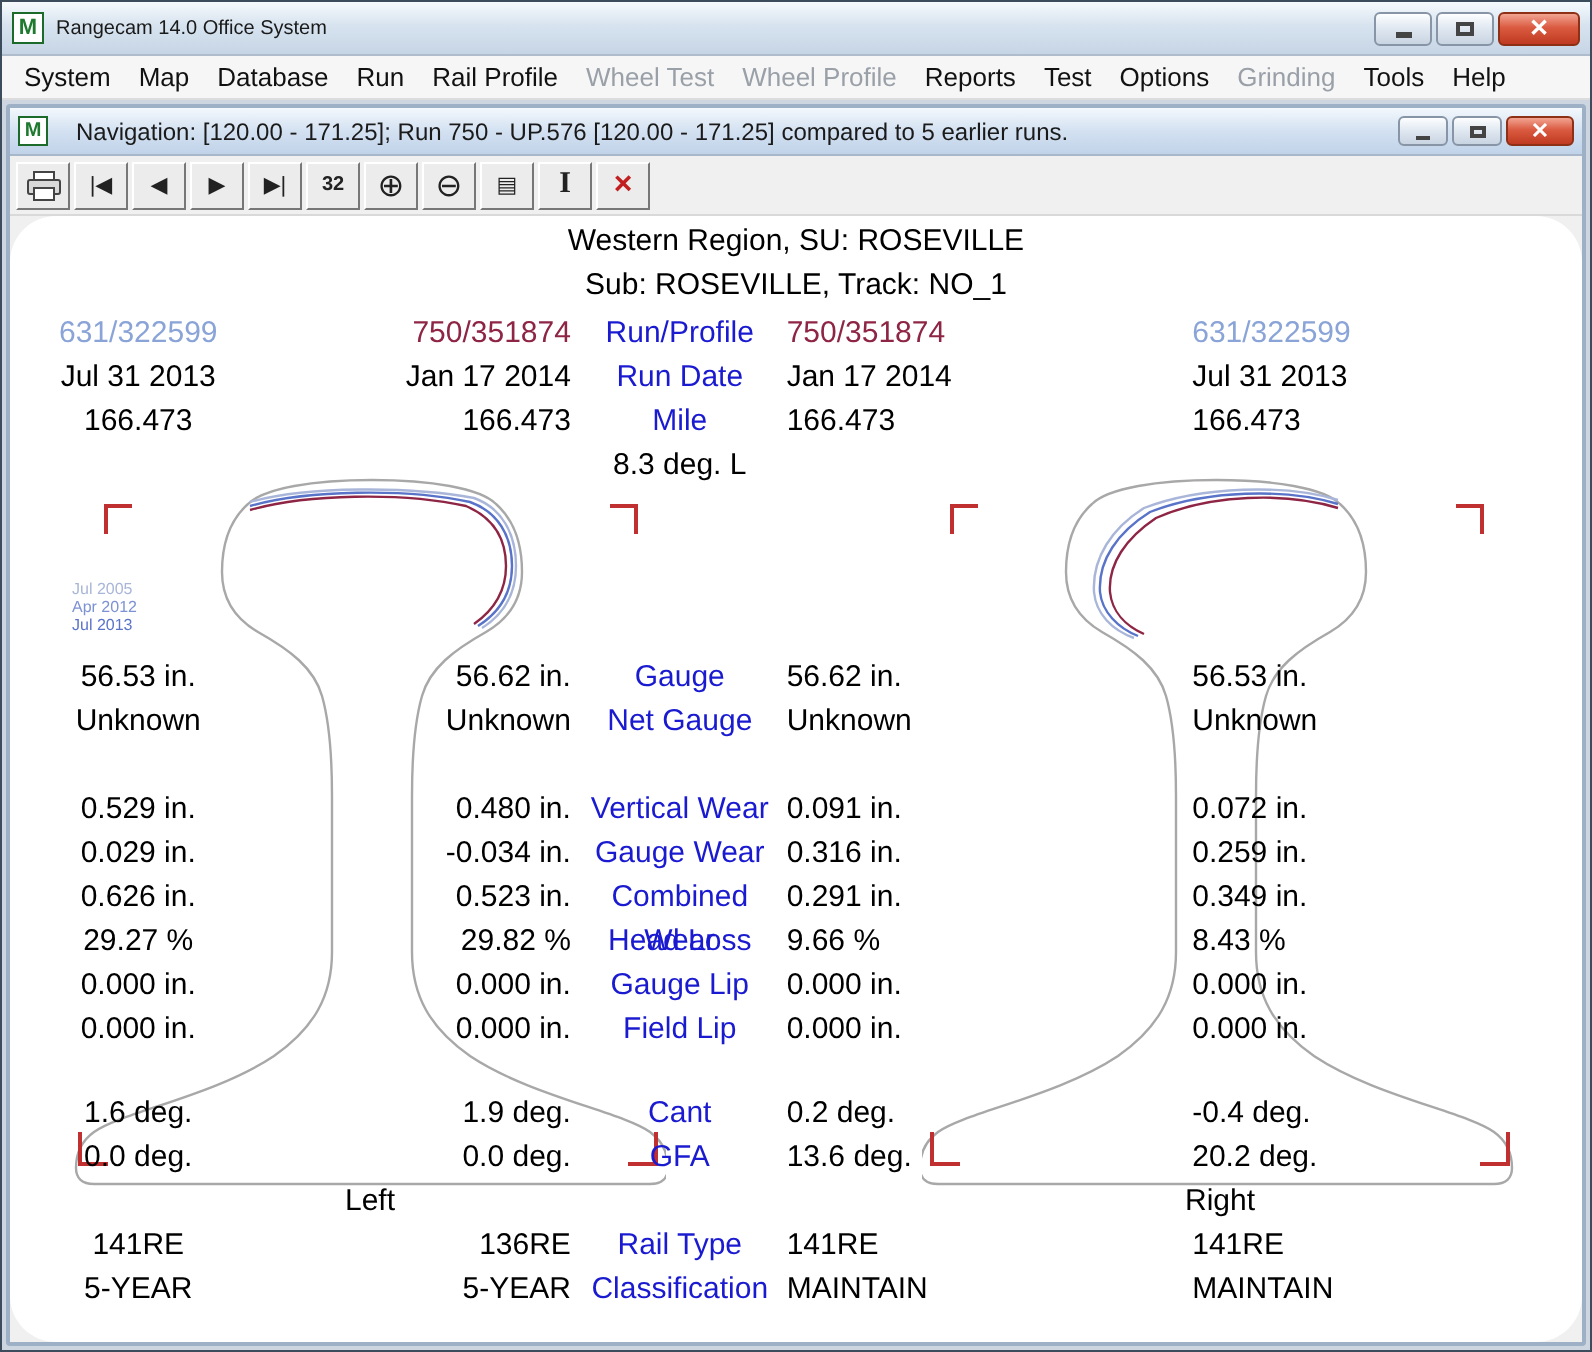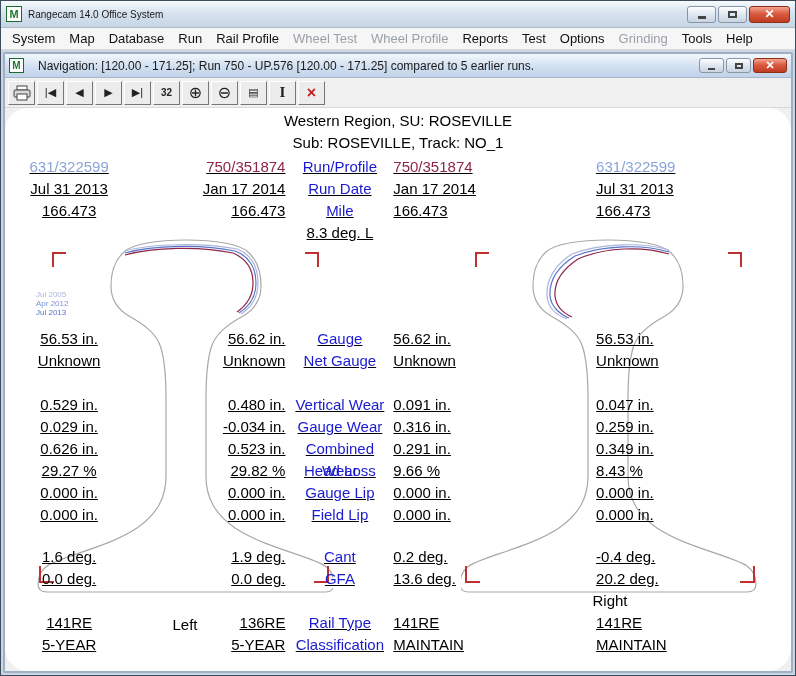--- a/index.html
+++ b/index.html
@@ -54,33 +54,33 @@
   .tool-btn .zoomglyph { font-size:16px; }
   .tool-btn .num { font-size:10px; font-weight:bold; }
   .tool-btn .beam { font-family:"Liberation Serif", serif; font-weight:bold; font-size:15px; }
   .tool-btn .redx { color:#c22020; font-weight:bold; font-size:16px; }
 
   
   .content { flex:1; background:#fff; position:relative; overflow:hidden; font-size:15px; color:#000;border-radius:23px; }
   .hdr { text-align:center; height:22px; line-height:22px; position:relative; z-index:2; }
   .hdr1 { margin-top:2px; }
 
-  .grid { position:absolute; left:0; top:48px; width:680px; z-index:2;text-decoration:underline; }
+  .grid { position:absolute; left:0; top:48px; width:680px; z-index:2; }
   .row { display:flex; height:22px; line-height:22px; }
   .c1 { width:150px; text-align:center; }
   .c2 { width:182px; text-align:right; padding-right:4px; }
   .c3 { width:118px; text-align:center; }
   .c4 { width:170px; text-align:left; padding-left:3px; }
   .c5 { width:164px; text-align:left; padding-left:60px; }
   .lbl { color:#1a1ad0; }
   .run-old { color:#8aa4d8; }
   .run-cur { color:#8e2545; }
   .sp84 { height:84px; } .sp22 { height:22px; } .sp20 { height:20px; }
   .row-side { position:relative; }
-  .side-l { position:absolute; left:80px; width:200px; text-align:center;margin-top:24px; }
+  .side-l { position:absolute; left:80px; width:200px; text-align:center; }
   .side-r { position:absolute; left:505px; width:200px; text-align:center; }
 
   
   .rail { position:absolute; top:128px; width:300px; height:362px; z-index:1; }
   #railL { left:28px; }
   #railR { left:456px; }
   .legend { position:absolute; left:31px; top:182px; z-index:3; font-size:8px; line-height:9px; }
   .lg0 { color:#a9b6d9; } .lg1 { color:#7d92d2; } .lg2 { color:#5973c9; }
   .defs-holder { position:absolute; width:0; height:0; }
 </style>
@@ -283,21 +283,21 @@
             <span class="c5">Unknown</span>
           </div>
 
           <div class="sp22"></div>
 
           <div class="row">
             <span class="c1">0.529 in.</span>
             <span class="c2">0.480 in.</span>
             <span class="c3 lbl">Vertical Wear</span>
             <span class="c4">0.091 in.</span>
-            <span class="c5">0.047 in.</span>
+            <span class="c5">0.072 in.</span>
           </div>
 
           <div class="row">
             <span class="c1">0.029 in.</span>
             <span class="c2">-0.034 in.</span>
             <span class="c3 lbl">Gauge Wear</span>
             <span class="c4">0.316 in.</span>
             <span class="c5">0.259 in.</span>
           </div>
 

